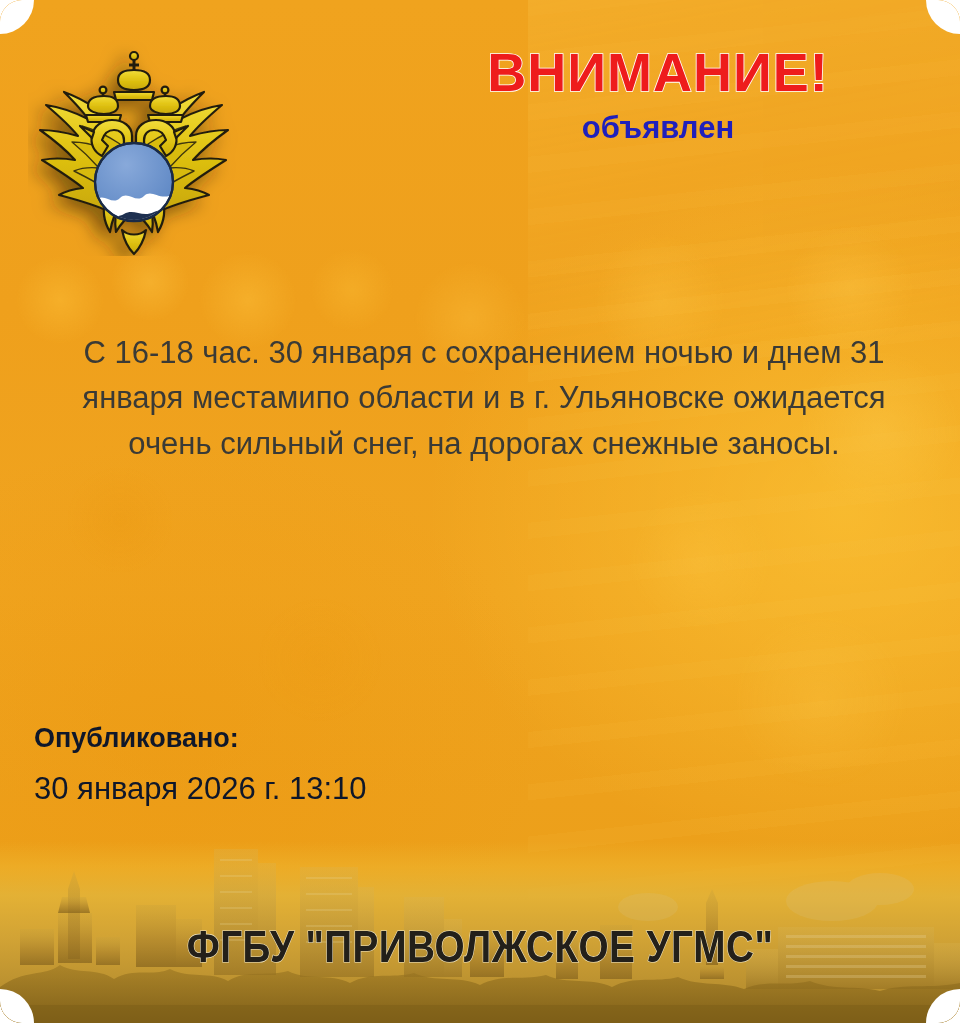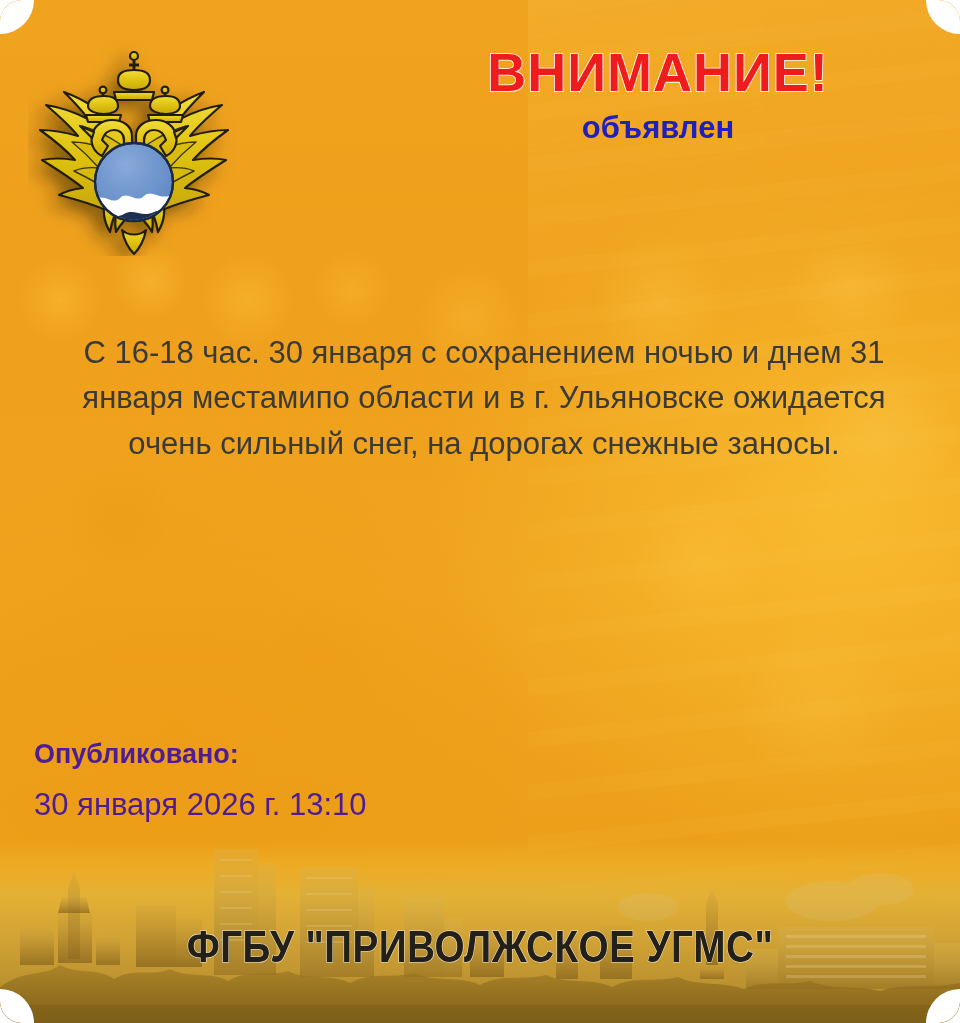--- a/index.html
+++ b/index.html
@@ -111,23 +111,23 @@
     text-align: center;
     font-size: 31px;
     line-height: 1.46;
     color: #3a3a36;
   }
 
   
   .published {
     position: absolute;
     left: 34px;
-    top: 738px;
+    top: 722px;
     width: 520px;
-    color: #4c1d95;
+    color: #0f172a;
   }
   .published-label {
     display: block;
     font-size: 27px;
     font-weight: bold;
     line-height: 1.25;
   }
   .published-date {
     display: block;
     margin-top: 14px;

